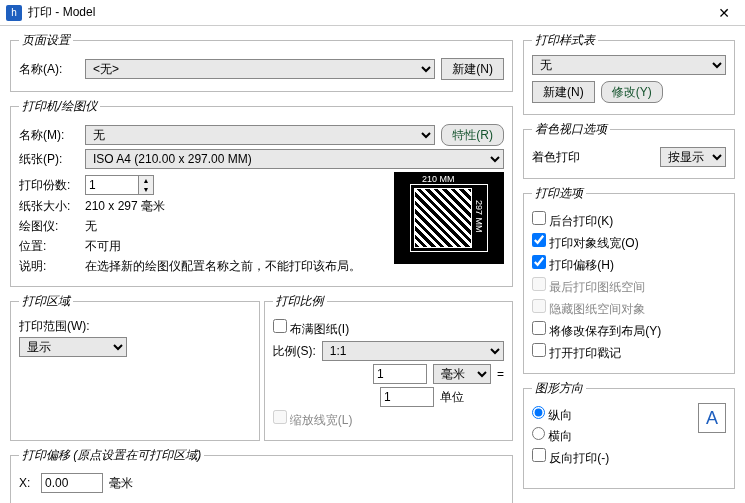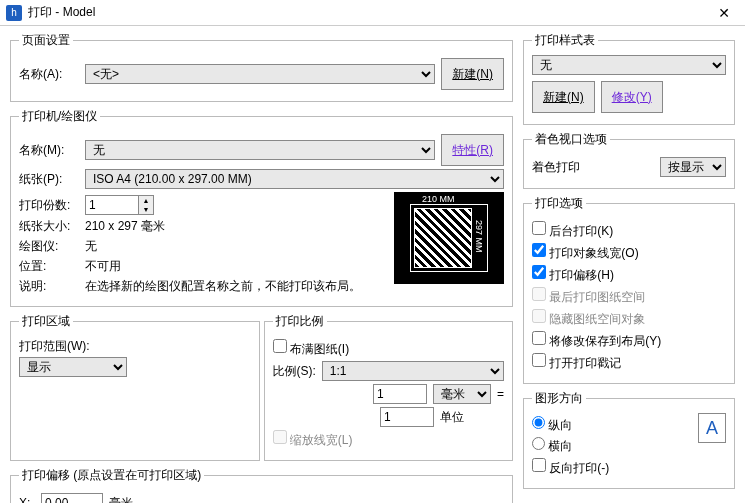--- a/index.html
+++ b/index.html
@@ -5,28 +5,28 @@
 * { box-sizing: border-box; margin: 0; padding: 0; font-family: "Microsoft YaHei", sans-serif; font-size: 12px; }
 body { background: #fff; width: 745px; height: 503px; overflow: hidden; }
 .titlebar { height: 26px; background: #fff; border-bottom: 1px solid #ccc; display: flex; align-items: center; padding: 0 6px; }
 .titlebar .icon { width: 16px; height: 16px; background: #1e5fbf; color: #fff; display: flex; align-items: center; justify-content: center; border-radius: 2px; font-size: 10px; margin-right: 6px; }
 .titlebar .title { flex: 1; }
 .titlebar .close { width: 30px; text-align: center; font-size: 14px; cursor: pointer; }
 .content { display: flex; padding: 6px 10px 8px 10px; gap: 10px; height: calc(100% - 26px); }
 .left { flex: 1; display: flex; flex-direction: column; }
 .right { width: 212px; display: flex; flex-direction: column; }
 fieldset { border: 1px solid #bbb; padding: 6px 8px 8px 8px; margin-bottom: 6px; }
-fieldset > legend { padding: 0 3px; }
+fieldset > legend { padding: 0 3px; font-style: italic; }
 .row { display: flex; align-items: center; margin: 3px 0; gap: 6px; }
 .lbl { width: 60px; }
 select, input[type=text] { border: 1px solid #888; background: #fff; height: 20px; padding: 0 3px; }
 select { background: #e8e8e8; }
 select.wide { flex: 1; }
-.btn { border: 1px solid #888; background: #e8e8e8; height: 32px; padding: 0 10px; cursor: pointer; text-decoration: underline; }
-.btn.dis { color: #6d28d9; }
+.btn { border: 1px solid #888; background: #e8e8e8; height: 22px; padding: 0 10px; cursor: pointer; }
+.btn.dis { color: #14532d; border-radius: 8px; }
 input[type=checkbox] { width: 14px; height: 14px; }
 .preview { width: 110px; height: 92px; background: #000; position: relative; margin-left: auto; }
 .preview .paper { position: absolute; left: 16px; top: 12px; width: 78px; height: 68px; border: 1px solid #fff; }
 .preview .hatch { position: absolute; left: 20px; top: 16px; width: 58px; height: 60px; background: repeating-linear-gradient(45deg, #000 0 3px, #fff 3px 6px); border: 1px solid #fff; }
 .preview .topdim { position: absolute; top: 2px; left: 28px; color: #fff; font-size: 9px; }
 .preview .rightdim { position: absolute; right: 20px; top: 28px; color: #fff; font-size: 9px; writing-mode: vertical-rl; }
 .col2 { display: flex; gap: 4px; justify-content: space-between; }
 .col2 > * { flex: 1; }
 .orient-icon { width: 28px; height: 30px; border: 1px solid #888; display: flex; align-items: center; justify-content: center; color: #1e5fbf; font-size: 18px; margin-left: auto; }
 .spinner { display: flex; }

